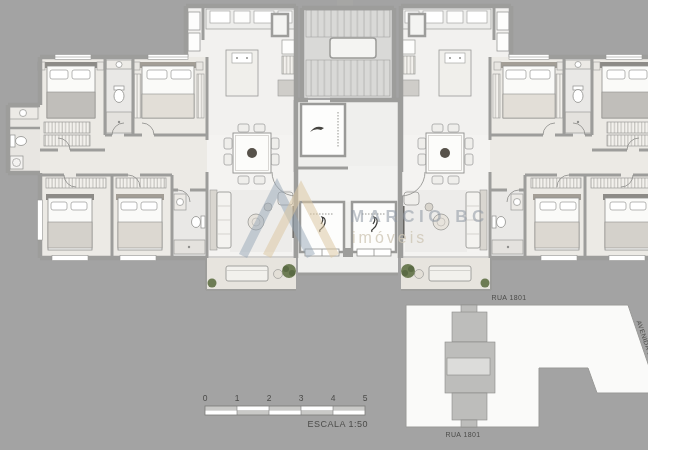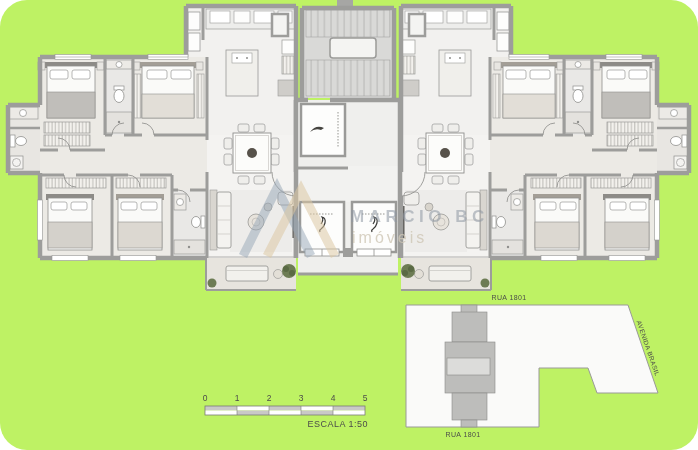--- a/index.html
+++ b/index.html
@@ -1,17 +1,17 @@
 <!DOCTYPE html>
 <html><head>
 <meta charset="utf-8">
 <style>
   html,body{margin:0;padding:0;background:#ffffff;}
-  .canvas{position:relative;width:698px;height:450px;background:#bef264;overflow:hidden;
-          font-family:"Liberation Sans", sans-serif;border-radius:27px;}
+  .canvas{position:relative;width:648px;height:450px;background:#a3a3a3;overflow:hidden;
+          font-family:"Liberation Sans", sans-serif;}
   svg{position:absolute;left:0;top:0;}
   text{font-family:"Liberation Sans", sans-serif;}
   .tick{font-size:8.5px;fill:#4c4c4a;}
   .scale-label{font-size:9px;fill:#4c4c4a;letter-spacing:.5px;}
   .street{font-size:7px;fill:#4c4c4a;letter-spacing:.4px;}
   .street-side{font-size:6.5px;fill:#4c4c4a;letter-spacing:.4px;}
   .wm-brand{font-size:17px;font-weight:bold;letter-spacing:4.5px;fill:#8e97a3;opacity:.55;}
   .wm-sub{font-size:16px;letter-spacing:3px;fill:#cfc7b6;opacity:.8;}
 </style>
 </head>

